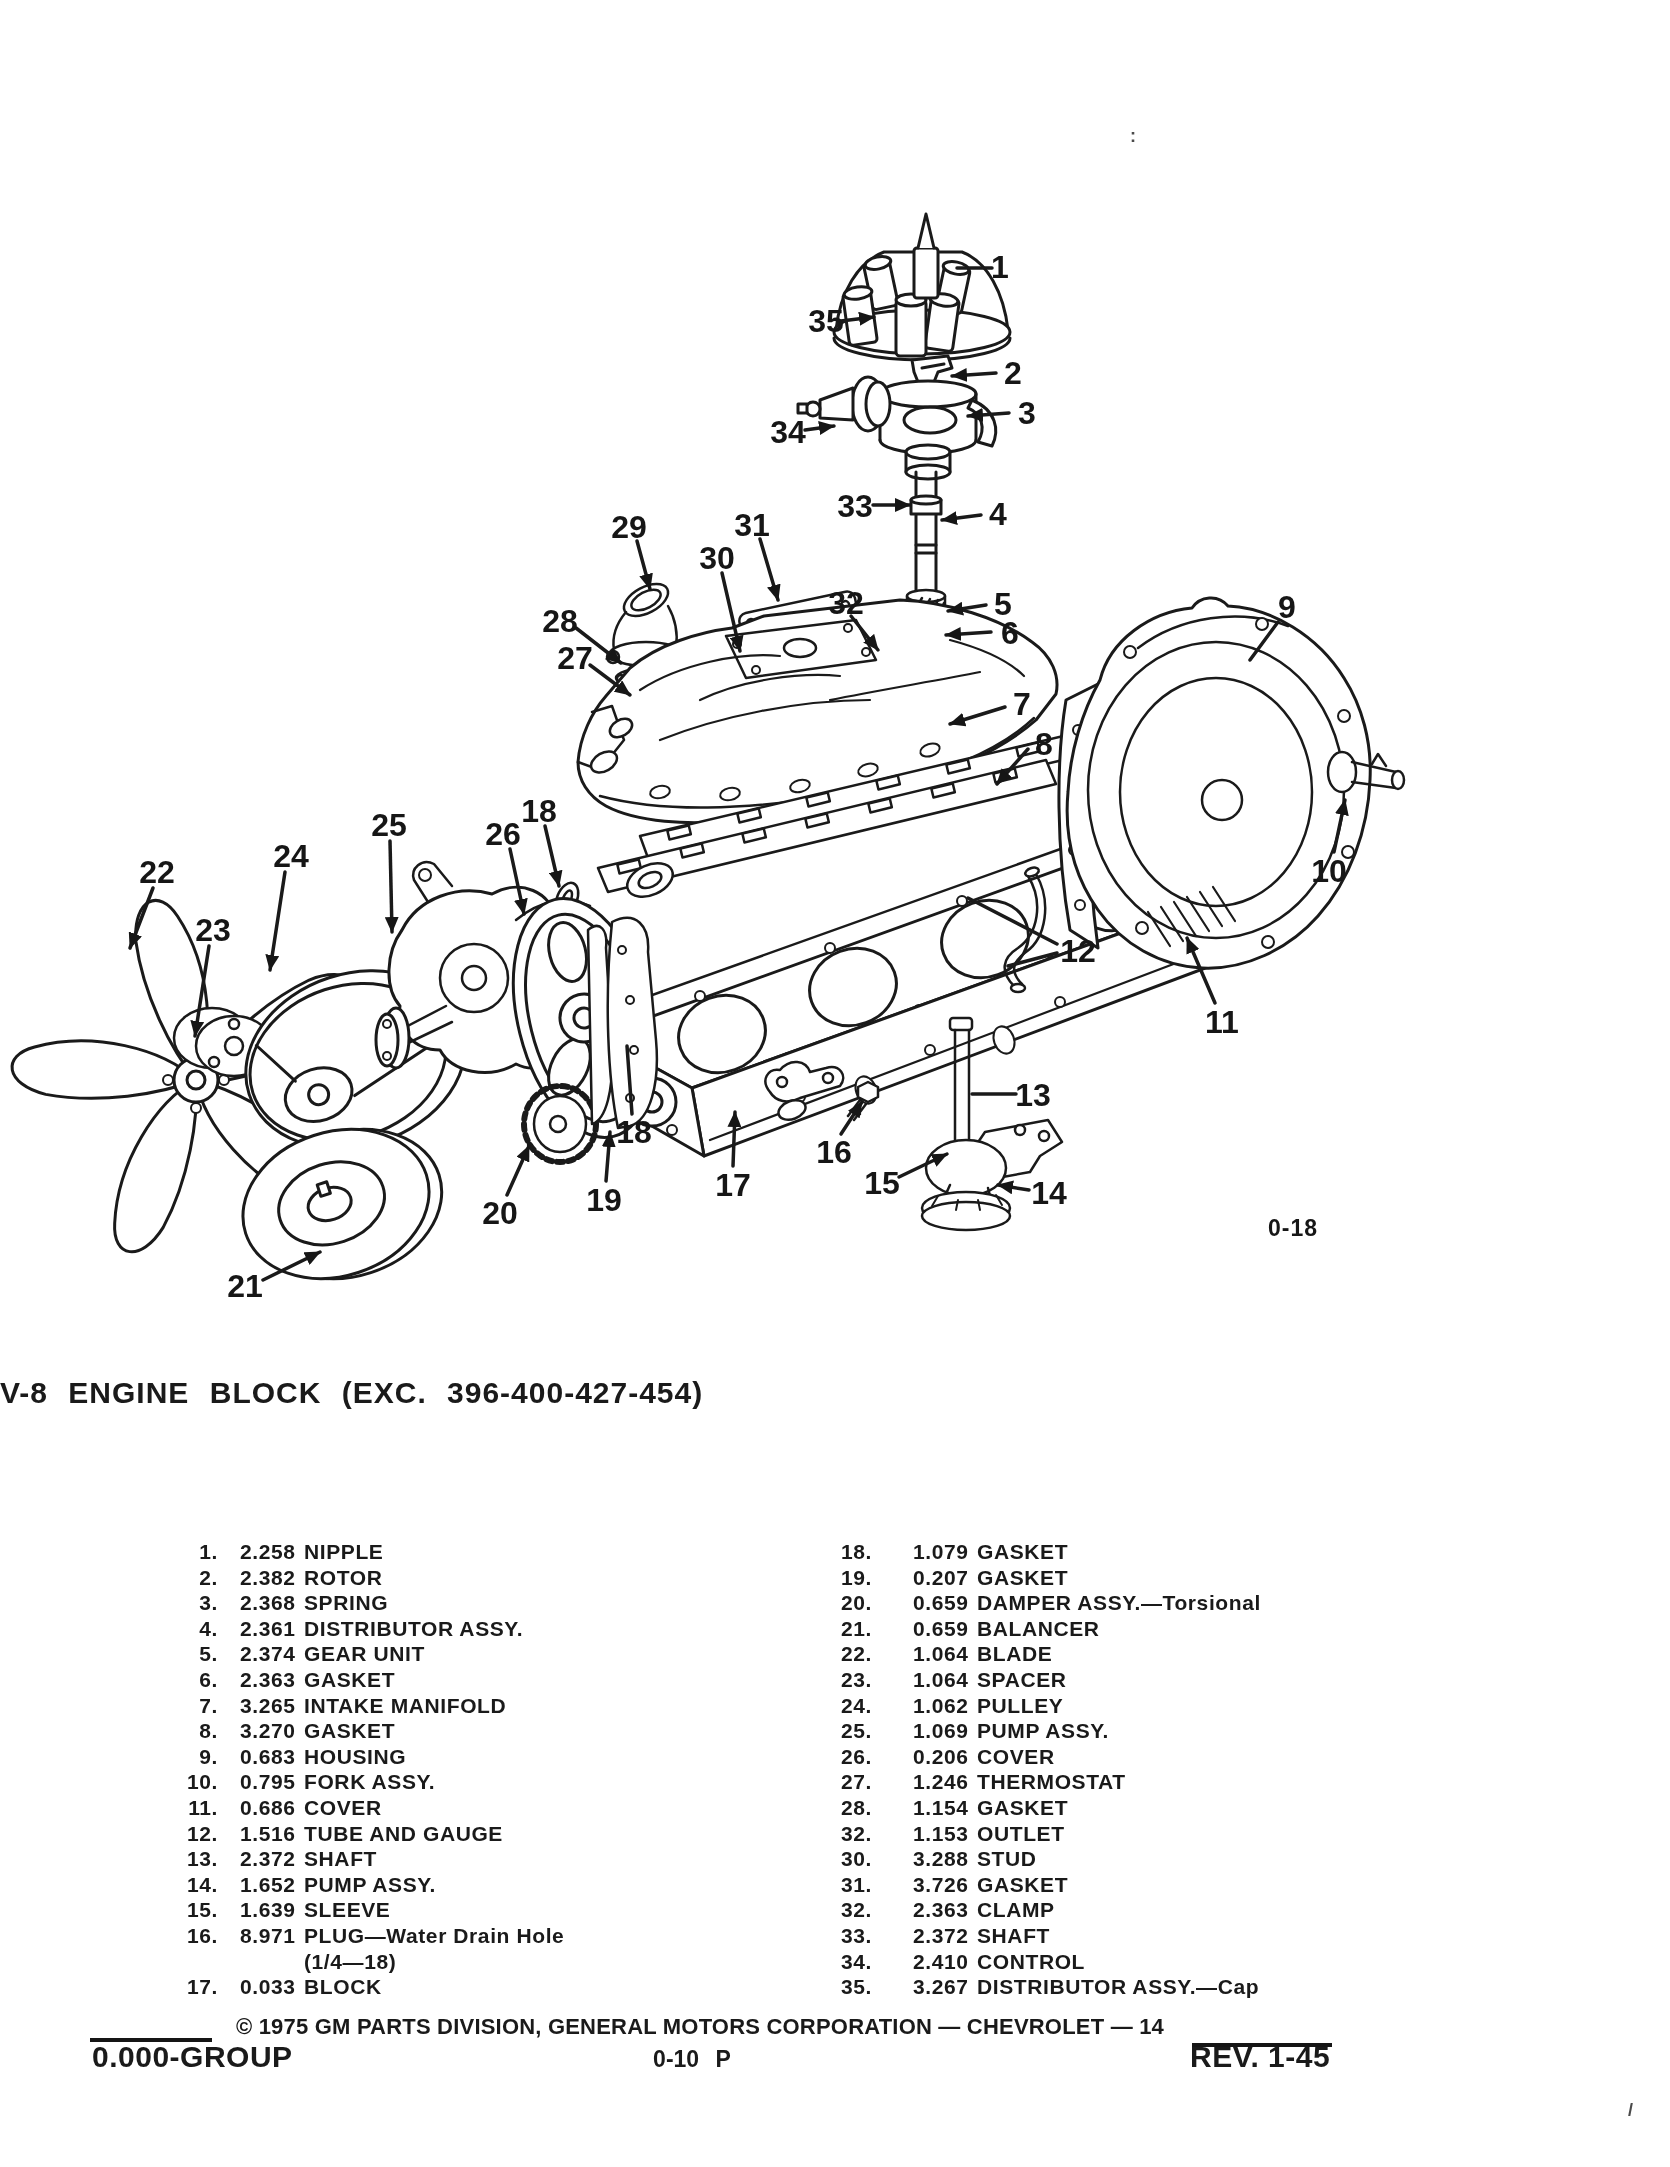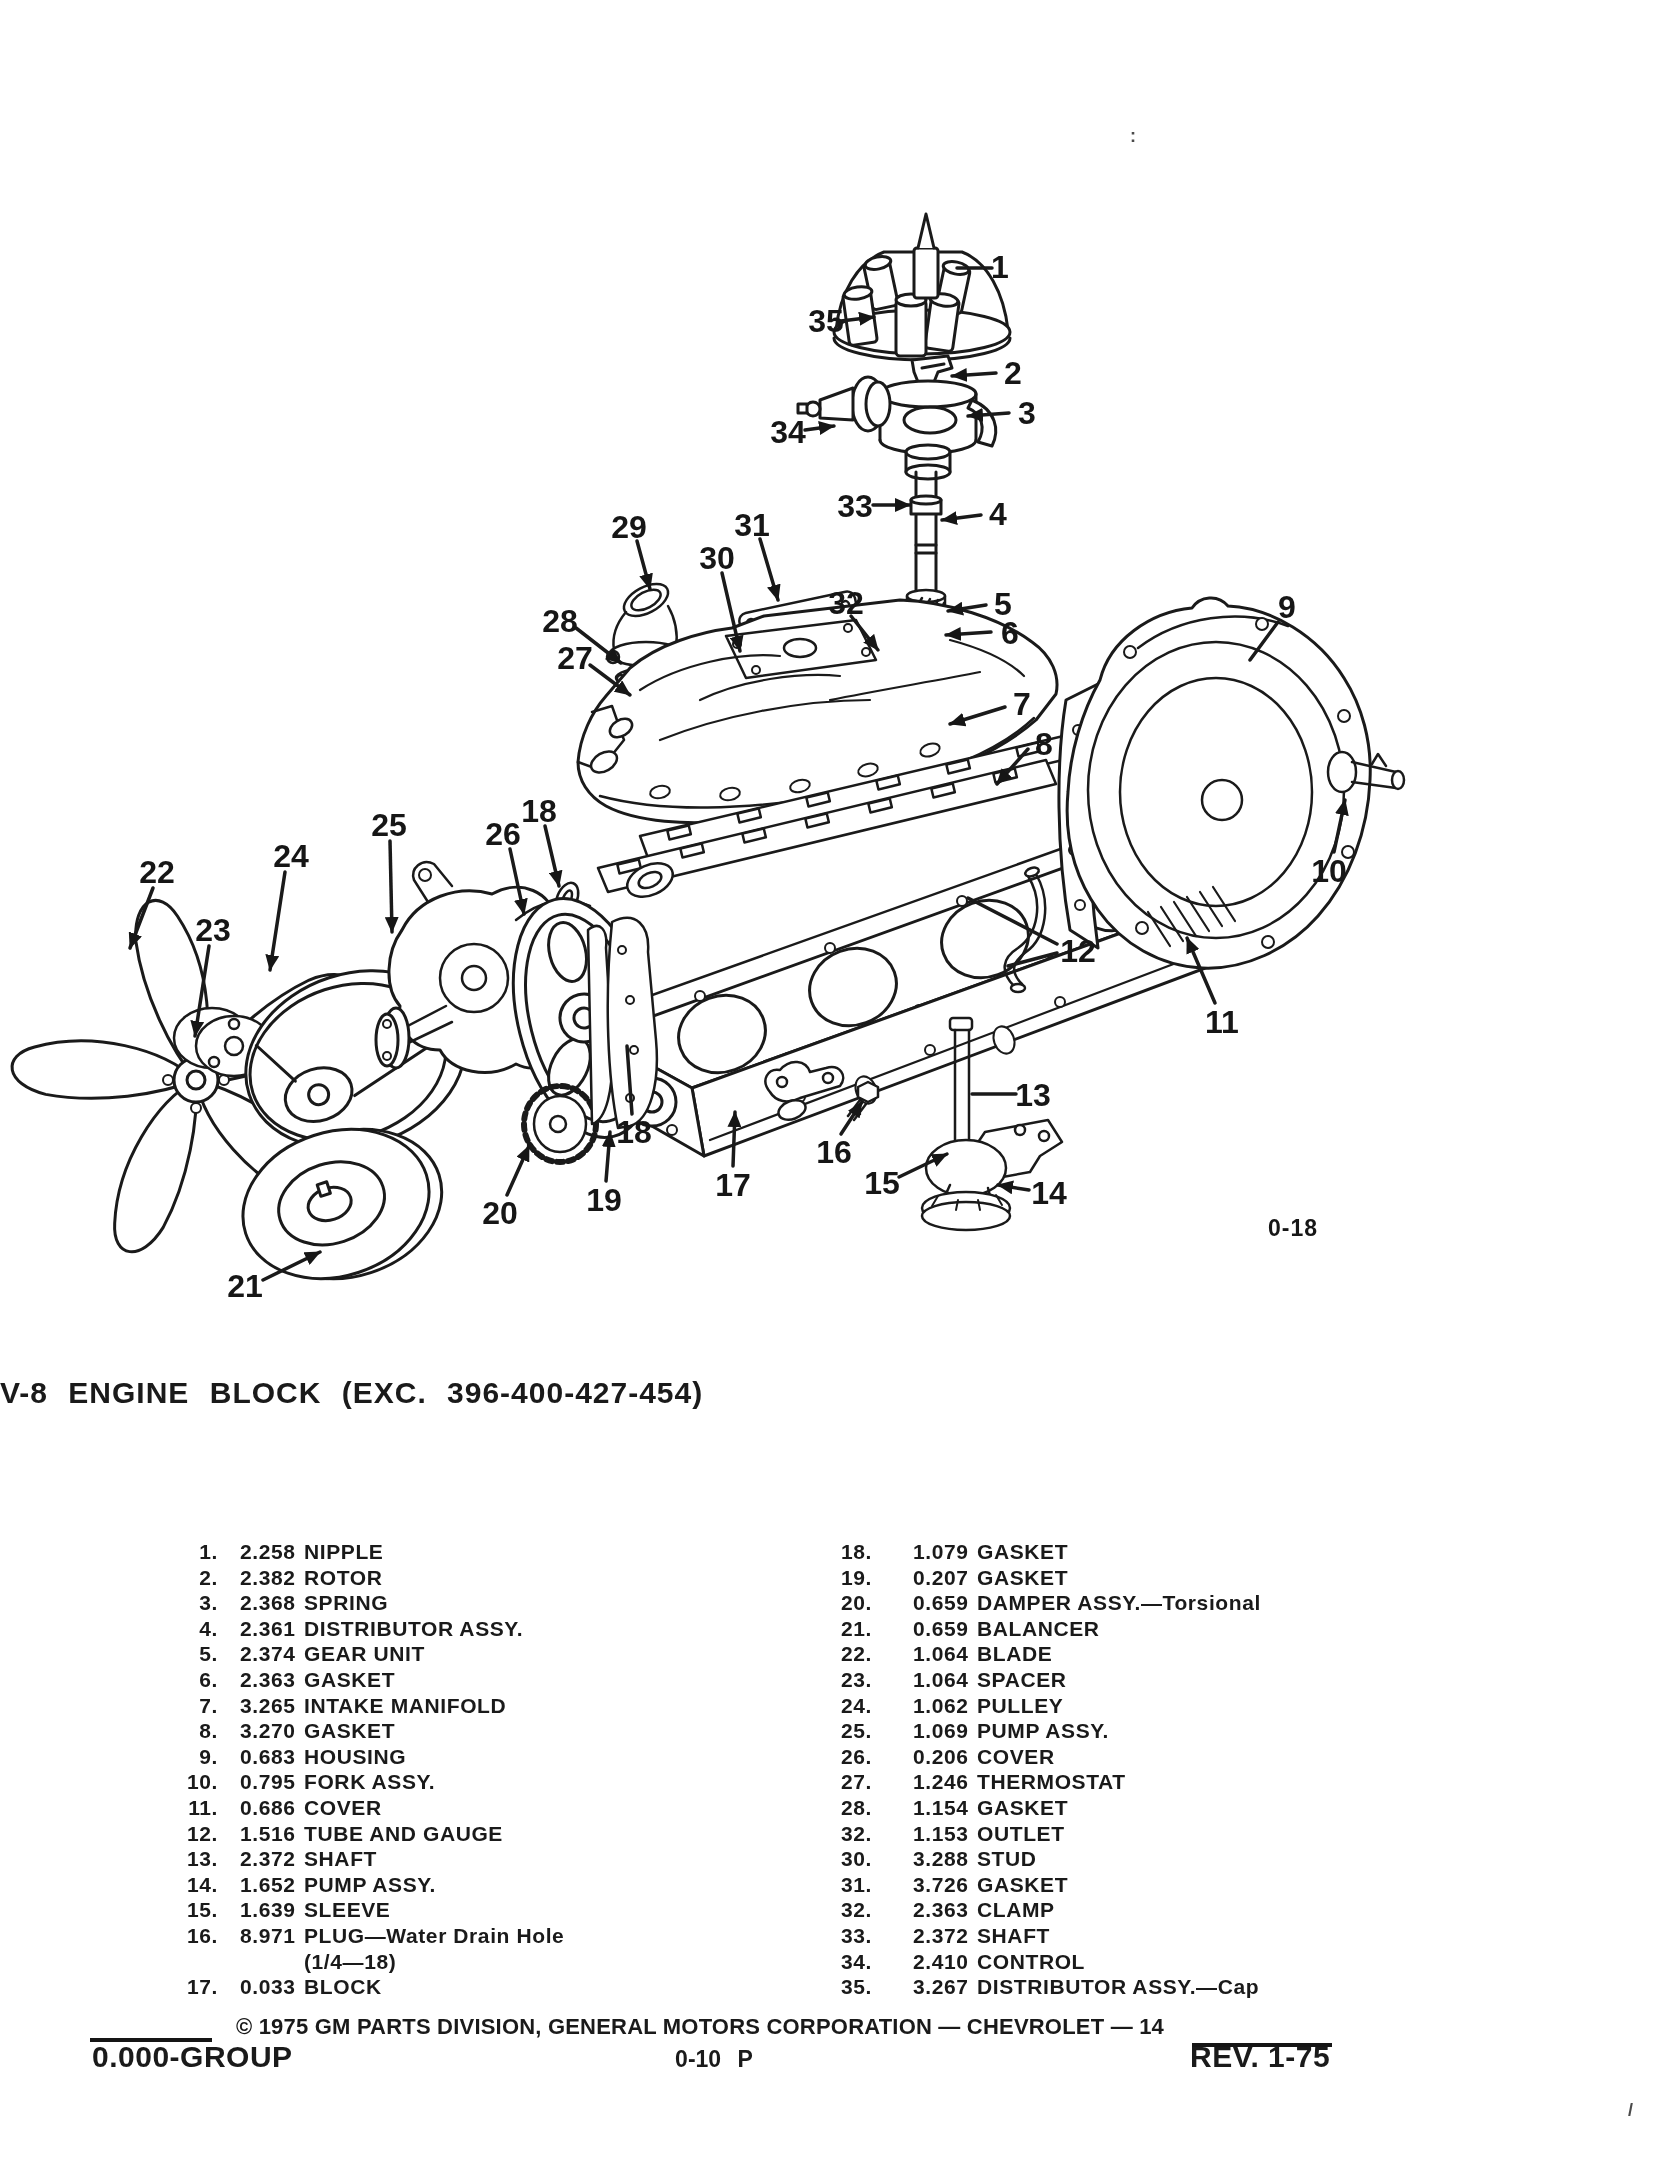--- a/index.html
+++ b/index.html
@@ -17,21 +17,21 @@
   .prow{display:flex;align-items:baseline;height:25.6px;font-size:21px;font-weight:bold;letter-spacing:0.6px;white-space:nowrap;}
   .plist-left .pnum{width:88px;text-align:right;}
   .plist-right .pnum{width:112px;text-align:right;}
   .plist-left .pcode{margin-left:22px;width:64px;}
   .plist-right .pcode{margin-left:41px;width:64px;}
   .pname{}
   .rule{position:absolute;background:#151515;}
   .copyright{position:absolute;left:170px;top:2014px;width:1060px;text-align:center;
              font-size:22px;font-weight:bold;letter-spacing:0.2px;}
   .group-label{position:absolute;left:92px;top:2040px;font-size:30px;font-weight:bold;letter-spacing:0.5px;}
-  .page-id{position:absolute;left:634px;top:2046px;width:160px;text-align:center;
+  .page-id{position:absolute;left:612px;top:2046px;width:160px;text-align:center;
            font-size:23px;font-weight:bold;word-spacing:10px;}
   .rev-label{position:absolute;left:1190px;top:2040px;font-size:30px;font-weight:bold;letter-spacing:0.5px;}
   .speck{position:absolute;font-size:18px;font-weight:bold;color:#4a4a4a;}
 </style>
 </head>
 <body>
 
 <div class="page">
 
   <svg class="diagram-svg" width="1670" height="1400" viewBox="0 0 1670 1400" fill="#ffffff" stroke="#1a1a1a" stroke-width="3" stroke-linecap="round" stroke-linejoin="round">
@@ -642,17 +642,17 @@
         <span class="pcode">3.267</span>
         <span class="pname">DISTRIBUTOR ASSY.—Cap</span>
       </div>
     </div>
 
   <div class="rule" style="left:90px;top:2038px;width:122px;height:4px;"></div>
   <div class="copyright">© 1975 GM PARTS DIVISION, GENERAL MOTORS CORPORATION — CHEVROLET — 14</div>
   <div class="rule" style="left:1192px;top:2043px;width:140px;height:4px;"></div>
   <div class="group-label">0.000-GROUP</div>
   <div class="page-id">0-10 P</div>
-  <div class="rev-label">REV. 1-75</div>
+  <div class="rev-label">REV. 1-45</div>
 
   <div class="speck" id="speck-0" style="left: 1130px; top: 126px;">:</div>
   <div class="speck" id="speck-1" style="left: 1628px; top: 2100px;">/</div>
 </div>
 
 </body></html>

